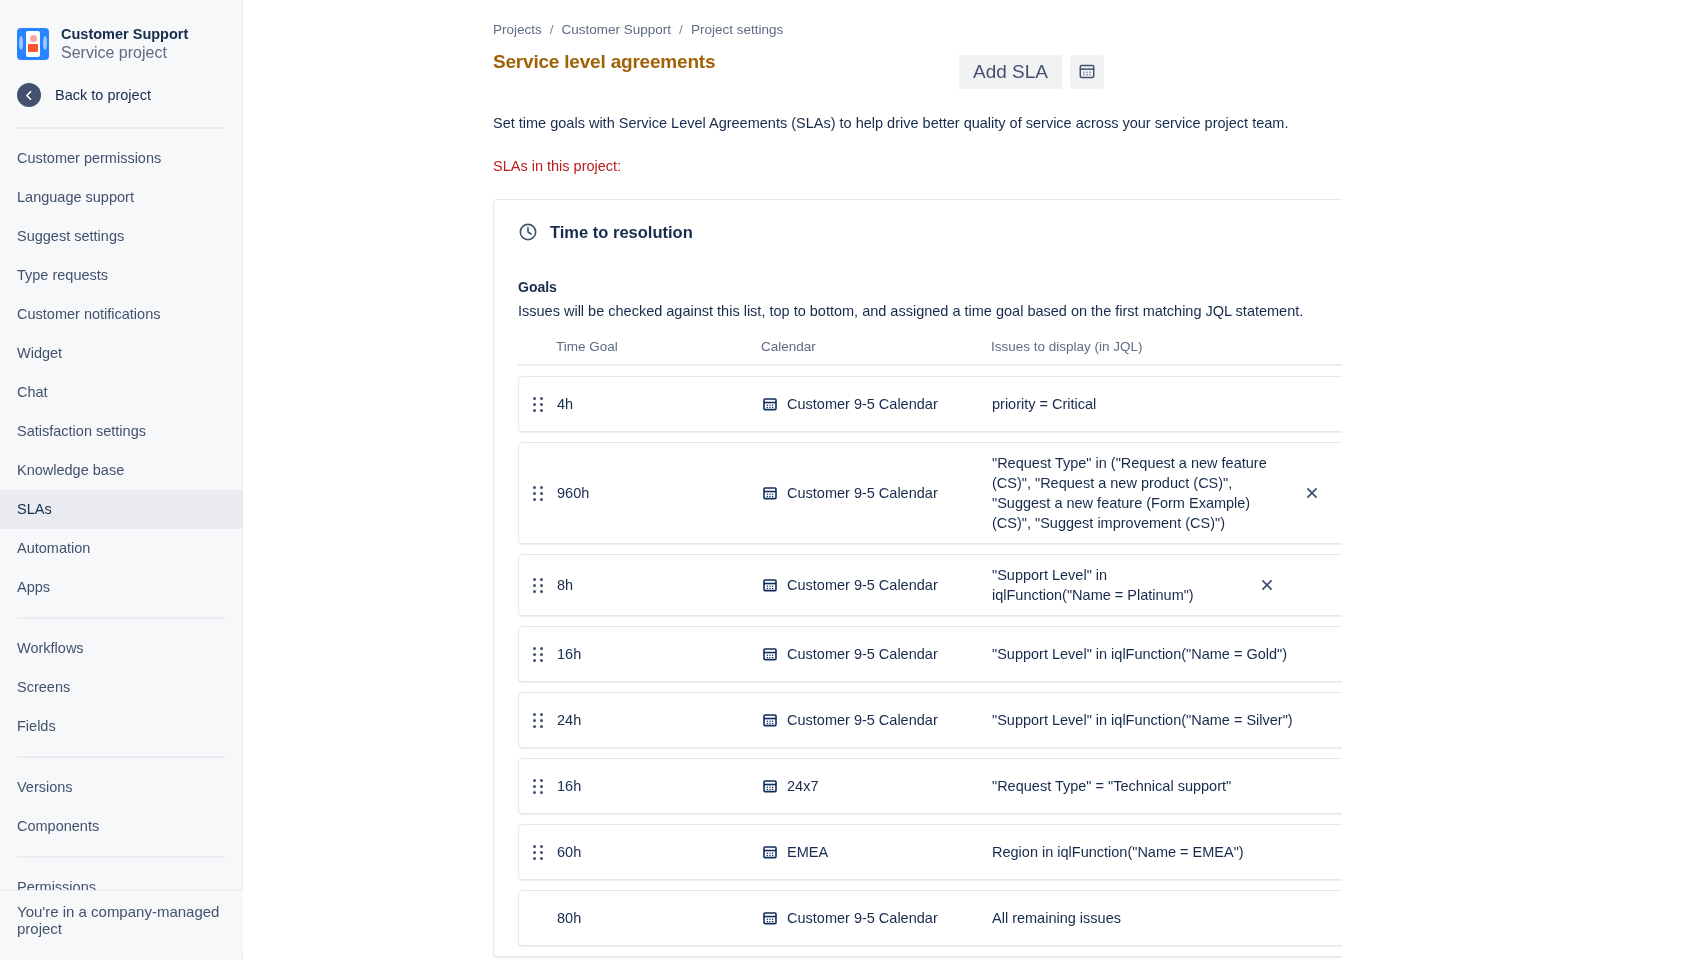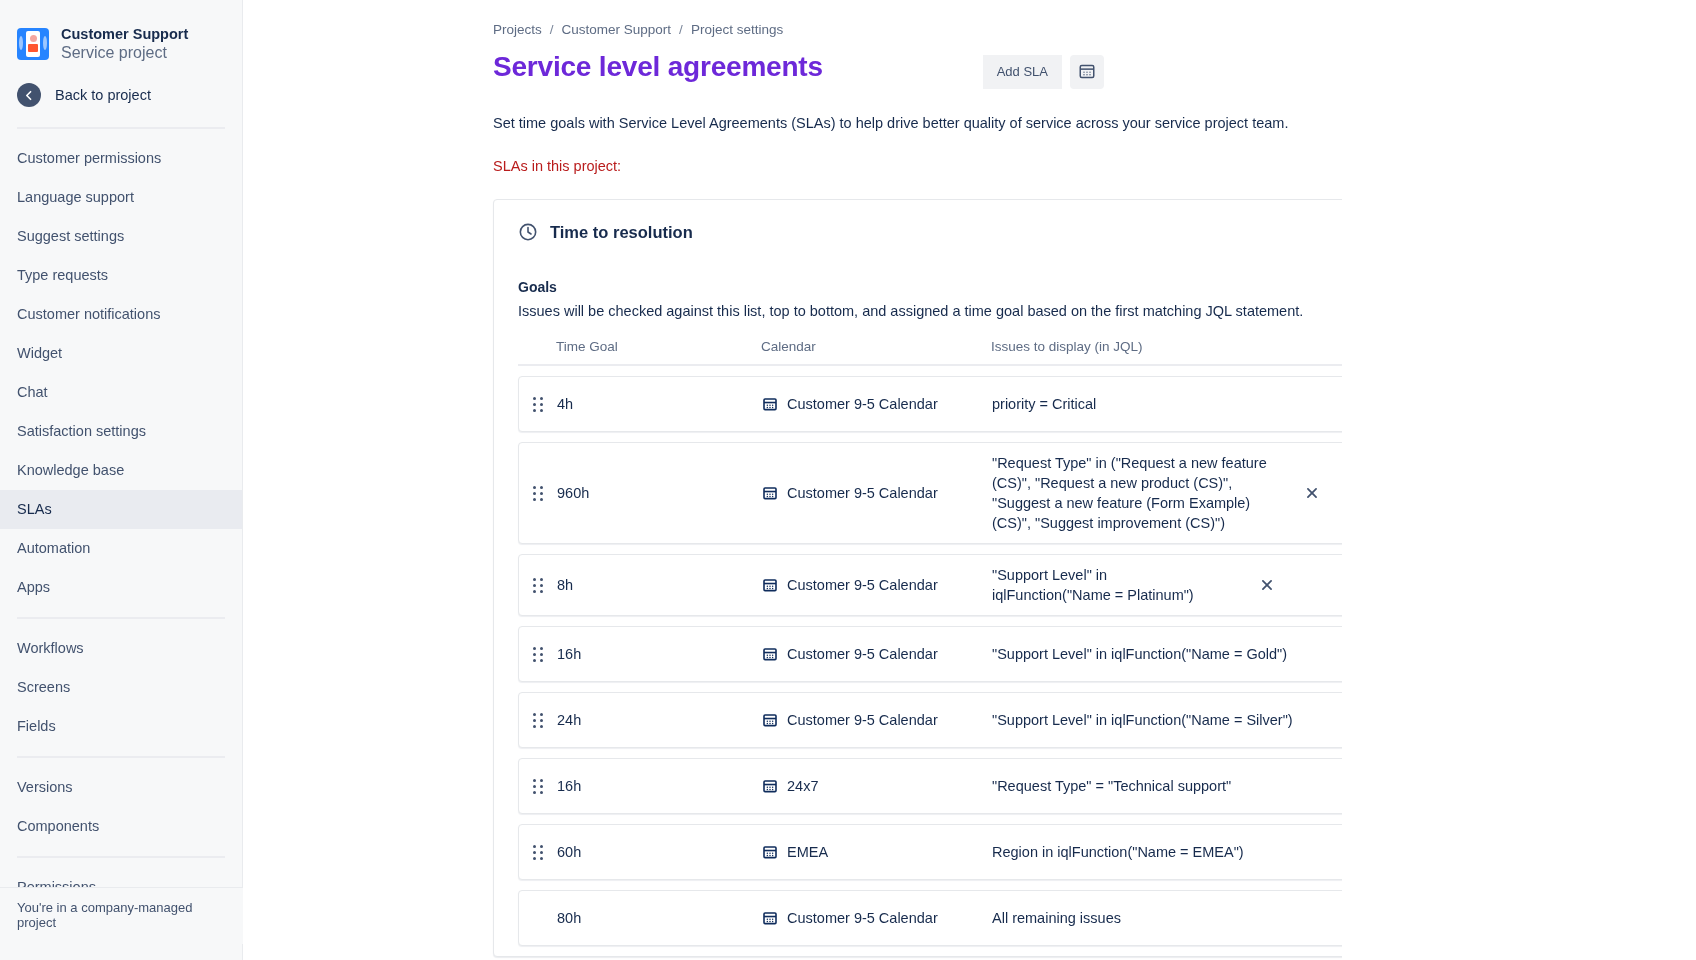--- a/index.html
+++ b/index.html
@@ -72,50 +72,50 @@
   }
   .nav-group { padding: 2px 0; }
   .nav-item {
     display: block; font-size: 14.5px; color: #42526E;
     padding: 10px 16px 10px 17px;
     line-height: 19px; cursor: pointer; border-radius: 0;
   }
   .nav-item.selected { background: #E9EBF0; color: #172B4D; }
 
   .sidebar-footer {
-    position: absolute; left: 0; bottom: 16px; width: 243px;
+    position: absolute; left: 0; bottom: 9px; width: 243px;
     border-top: 1px solid #E9EBEE;
     padding: 12px 16px 14px 17px;
-    font-size: 13px; color: #42526E;
+    font-size: 15px; color: #42526E;
     background: #F7F8F9;
   }
 
   
   .main {
     flex: 1 1 auto; position: relative;
     padding: 0 0 0 0; background: #ffffff;
     overflow: hidden;
   }
   .main-inner { padding: 22px 0 0 250px; }
 
   .breadcrumb { font-size: 13.5px; color: #5E6C84; display: flex; gap: 8px; align-items: center; }
   .breadcrumb a { color: #5E6C84; text-decoration: none; cursor: pointer; }
   .bc-sep { color: #7A869A; }
 
   .title-row {
     display: flex; align-items: flex-start;
     margin-top: 14px; padding-right: 238px;
   }
-  .page-title { font-size: 28px; font-weight: bold; color: #6d28d9; letter-spacing: -0.2px; flex: 1 1 auto; }
+  .page-title { font-size: 19px; font-weight: bold; color: #a16207; letter-spacing: -0.2px; flex: 1 1 auto; }
   .title-actions { display: flex; gap: 8px; align-items: center; margin-top: 4px; }
   .btn {
     background: #F1F2F4; color: #42526E;
     border: none; border-radius: 0;
     font-family: "Liberation Sans", sans-serif;
-    font-size: 13px; padding: 8px 14px; cursor: pointer;
+    font-size: 19px; padding: 8px 14px; cursor: pointer;
     line-height: 18px;
   }
   .btn-icon {
     background: #F1F2F4; border: none; border-radius: 4px;
     width: 34px; height: 34px; cursor: pointer;
     display: flex; align-items: center; justify-content: center;
     color: #42526E;
   }
 
   .intro { font-size: 14.5px; color: #172B4D; margin-top: 24px; line-height: 20px; }

